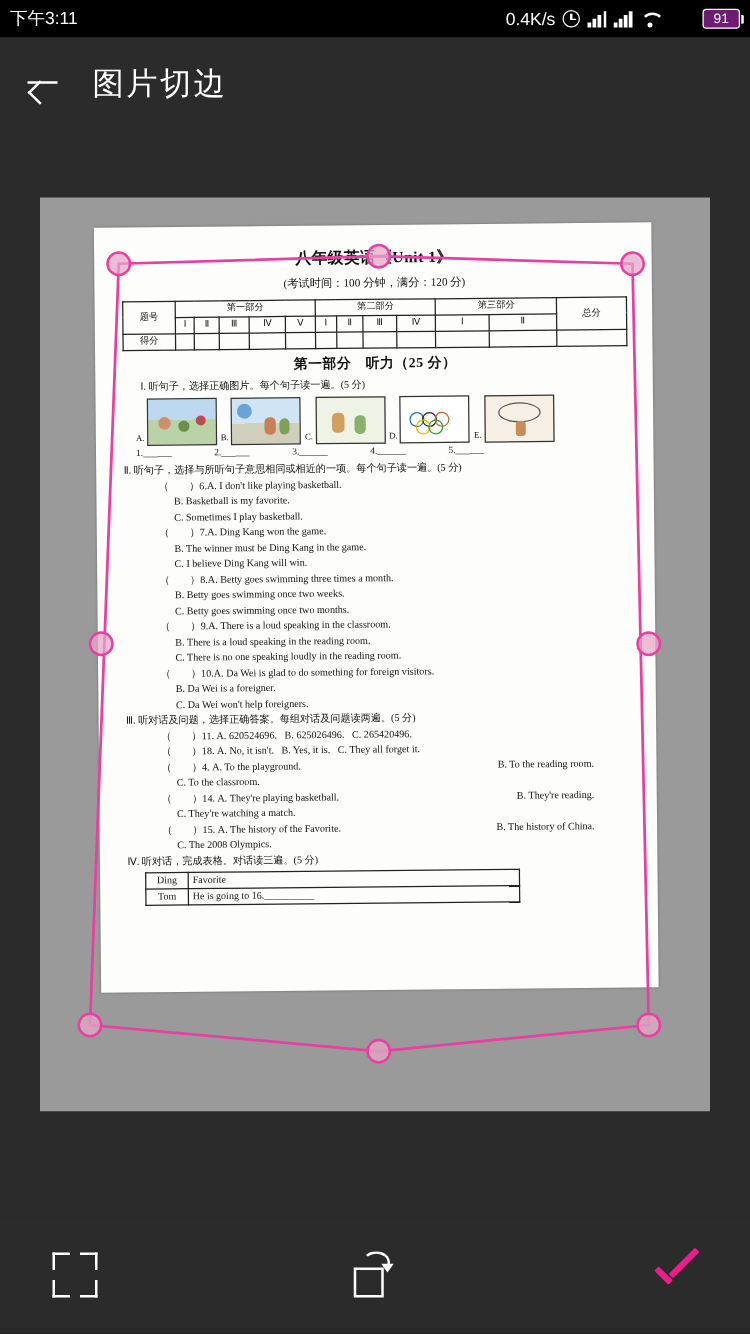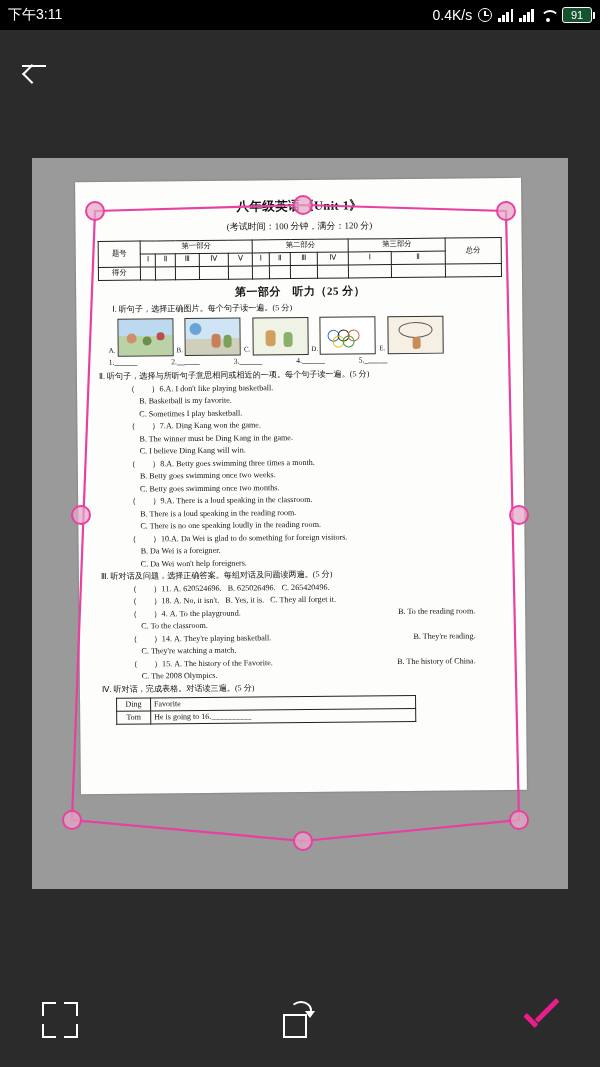--- a/index.html
+++ b/index.html
@@ -60,21 +60,22 @@
   .wifi::after {
     content: ""; position: absolute; left: 6px; top: 9px;
     width: 4px; height: 4px; background: #fff; border-radius: 50%;
   }
   .battery {
     min-width: 30px; height: 16px;
     border: 1.6px solid #fff; border-radius: 3px;
     font-size: 11px; color: #fff;
     display: flex; align-items: center; justify-content: center;
     position: relative; padding: 0 3px;
-    background: #14532d;
+    background: #701a75;
+    margin-left: 28px;
   }
   .battery::after {
     content: ""; position: absolute; right: -4px; top: 4px;
     width: 2.5px; height: 7px; background: #fff; border-radius: 0 1px 1px 0;
   }
 
   
   .appbar {
     height: 72px;
     background: #2b2b2b;
@@ -320,20 +321,21 @@
           <i></i>
           <i></i>
         </span>
       <span class="wifi"></span>
       <span class="battery">91</span>
     </span>
   </div>
 
   <div class="appbar">
     <div class="back-arrow"></div>
+    <div class="appbar-title">图片切边</div>
   </div>
 
   <div class="workspace">
     <div class="photo-wrap">
 
       <div class="doc">
         <div class="doc-inner">
           <h1>八年级英语《Unit 1》</h1>
           <div class="subtitle">(考试时间：100 分钟，满分：120 分)</div>
 

